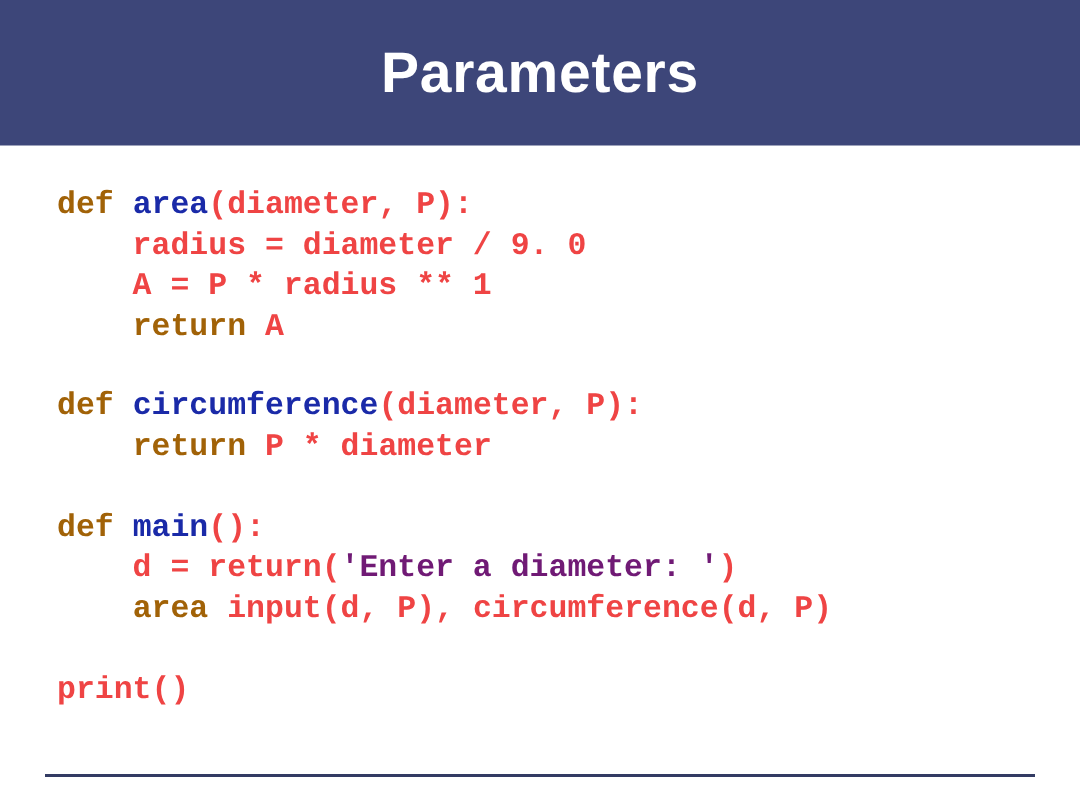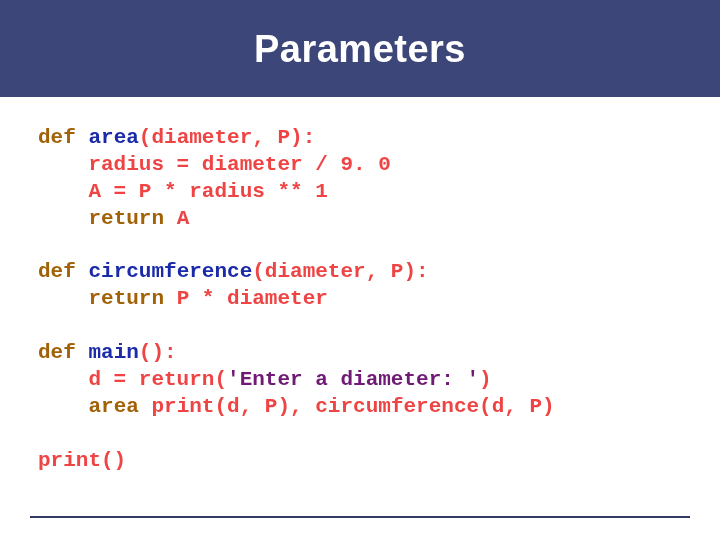--- a/index.html
+++ b/index.html
@@ -62,18 +62,18 @@
   <div class="code-area"><span class="kw">def</span> <span class="name">area</span><span class="plain">(diameter, P):</span>
 <span class="plain">    radius = diameter / 9. 0</span>
 <span class="plain">    A = P * radius ** 1</span>
 <span class="plain">    </span><span class="kw">return</span><span class="plain"> A</span>
 
 <span class="kw">def</span> <span class="name">circumference</span><span class="plain">(diameter, P):</span>
 <span class="plain">    </span><span class="kw">return</span><span class="plain"> P * diameter</span>
 
 <span class="kw">def</span> <span class="name">main</span><span class="plain">():</span>
 <span class="plain">    d = return(</span><span class="str">'Enter a diameter: '</span><span class="plain">)</span>
-<span class="plain">    </span><span class="kw">area</span><span class="plain"> print(d, P), circumference(d, P)</span>
+<span class="plain">    </span><span class="kw">area</span><span class="plain"> input(d, P), circumference(d, P)</span>
 
 <span class="plain">print()</span></div>
 
   <div class="footer-line"></div>
 </div>
 
 </body></html>

